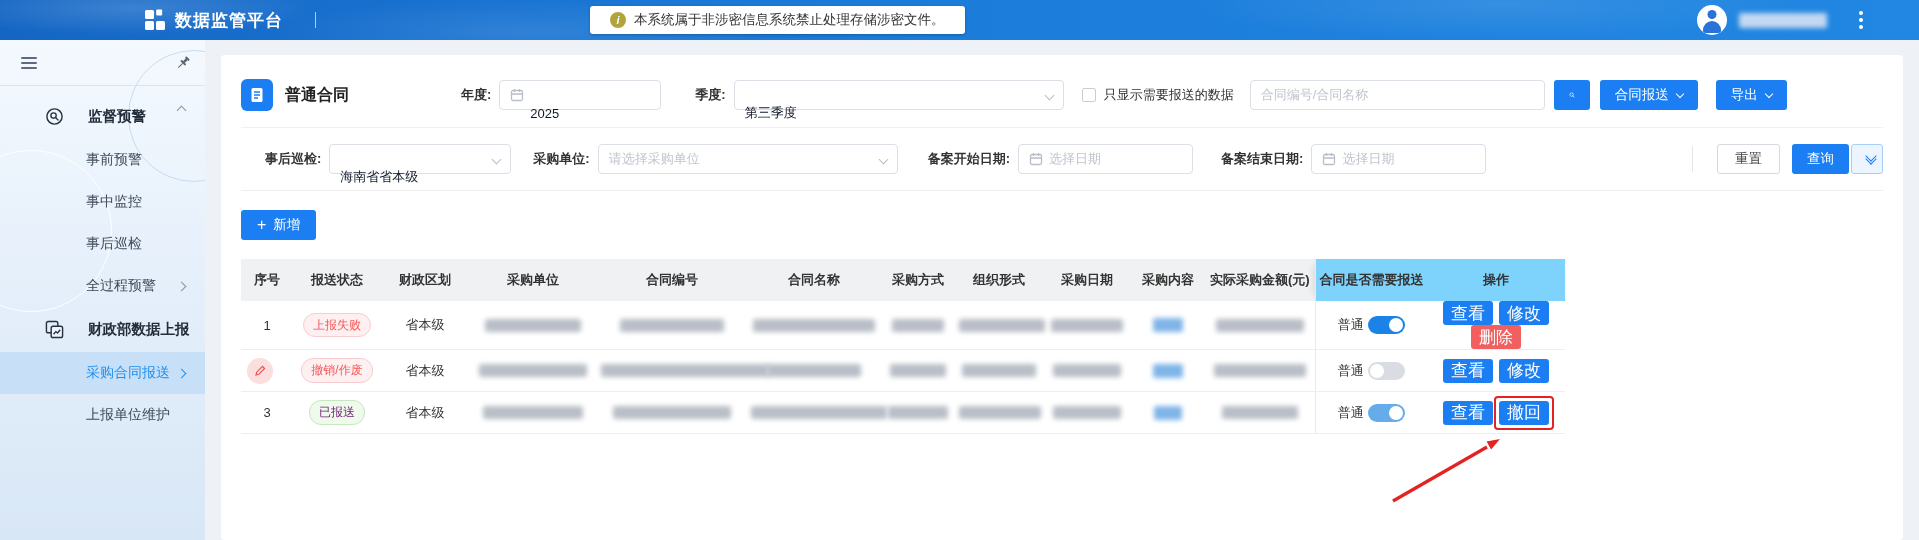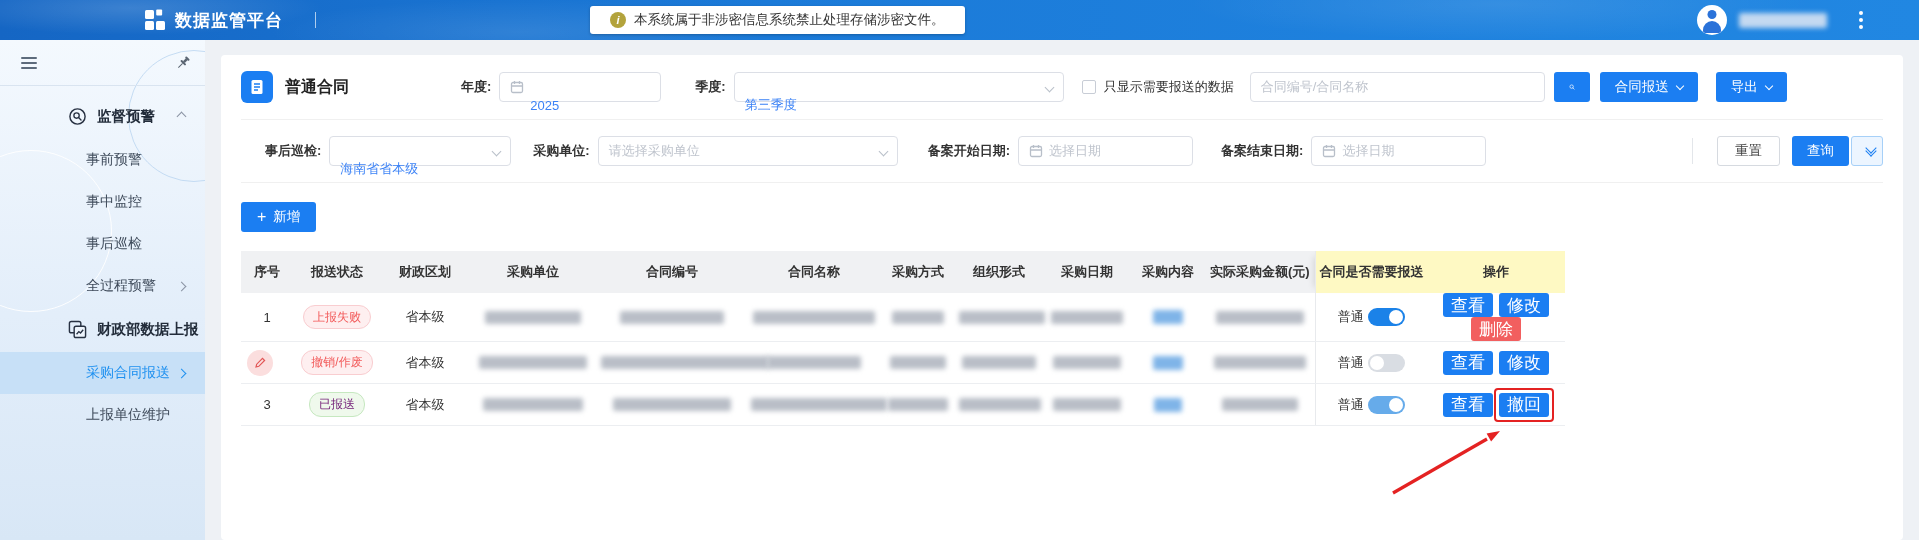--- a/index.html
+++ b/index.html
@@ -42,50 +42,50 @@
   .sidebar::before { content:''; position:absolute; width:160px; height:160px; border-radius:50%;
     border:1px solid rgba(255,255,255,.9); left:-50px; top:110px; }
   .sidebar::after { content:''; position:absolute; width:130px; height:130px; border-radius:50%;
     border:1px solid rgba(185,212,240,.8); right:-55px; top:10px; }
   .side-top { height:46px; display:flex; align-items:center; justify-content:space-between;
     padding:0 14px 0 18px; border-bottom:1px solid #d9e4f0; position:relative; z-index:1; }
   .burger { display:flex; flex-direction:column; gap:3px; cursor:pointer; padding:3px; }
   .burger i { width:16px; height:2px; background:#5d6b7c; border-radius:1px; }
   .pin { cursor:pointer; display:flex; }
   #side-nav { position:relative; z-index:1; padding-top:8px; }
-  .side-group { display:flex; align-items:center; gap:10px; padding:13px 20px 13px 68px; cursor:pointer; }
+  .side-group { display:flex; gap:24px; padding:13px 20px 13px 45px; cursor:pointer; }
   .side-ico { width:19px; height:19px; display:flex; flex-shrink:0; }
   .side-ico svg { width:19px; height:19px; }
   .side-glabel { font-size:14.5px; font-weight:700; color:#222c3a; white-space:nowrap; }
   .side-item { display:flex; align-items:center; padding:12px 20px 12px 86px; font-size:14px;
     color:#3e4a5a; cursor:pointer; white-space:nowrap; }
   .side-item.active { background:#c7e0f7; color:#1e90f0; }
   .side-item.active .chev { border-color:#1e90f0; }
   .chev { width:7px; height:7px; border-right:1.6px solid #8a93a3; border-bottom:1.6px solid #8a93a3;
     display:inline-block; flex-shrink:0; }
   .chev.up { transform:rotate(-135deg); }
   .chev.down { transform:rotate(45deg); }
   .chev.right { transform:rotate(-45deg); }
   .side-group .chev, .side-item .chev { margin-left:auto; }
   
   .main { flex:1; padding:15px 16px 0; min-width:0; }
-  .card { background:#fff; height:485px; border-radius:4px; padding:0 20px; position:relative; }
+  .card { background:#fff; height:485px; border-radius:4px; padding:8px 20px; position:relative; }
   .hr { border-top:1px solid #f0f0f0; }
   .row-a { height:64px; display:flex; align-items:center; }
   .row-b { height:62px; display:flex; align-items:center; }
   .row-c { height:68px; display:flex; align-items:center; }
   .doc-ico { width:32px; height:32px; border-radius:6px; background:#1b7ef2; display:flex;
     align-items:center; justify-content:center; flex-shrink:0; }
   .page-title { font-size:16px; font-weight:700; margin-left:12px; color:#222; white-space:nowrap; }
   .fgroup { display:flex; align-items:center; flex-shrink:0; }
   .flabel { font-weight:700; color:#333; margin-right:8px; white-space:nowrap; }
   .input { height:30px; border:1px solid #dcdfe6; border-radius:4px; display:flex; align-items:center;
     padding:0 10px; gap:6px; background:#fff; cursor:pointer; }
   .input .ph { color:#bfc4cd; white-space:nowrap; }
-  .input .val { color:#3b82f6; white-space:nowrap;margin-top:36px; }
+  .input .val { color:#0f172a; white-space:nowrap;margin-top:36px; }
   .input .chev { margin-left:auto; border-color:#b8bfc9; }
   .w-year{width:162px} .w-quarter{width:330px} .w-search{width:295px}
   .w-region{width:182px} .w-unit{width:300px} .w-date{width:175px}
   .g-year{margin-left:112px} .g-quarter{margin-left:34px}
   .g-check{margin-left:18px; display:flex; align-items:center; gap:8px;}
   .g-search{margin-left:16px}
   .g-region{margin-left:24px} .g-unit{margin-left:22px} .g-date1{margin-left:30px} .g-date2{margin-left:28px}
   .checkbox { width:14px; height:14px; border:1px solid #c8cdd6; border-radius:2px; background:#fff; cursor:pointer; flex-shrink:0; }
   .cb-label { white-space:nowrap; }
   .btn { height:30px; border:none; border-radius:3px; font-size:13.5px; display:inline-flex;
@@ -101,21 +101,21 @@
   .dchev { display:flex; flex-direction:column; align-items:center; }
   .dchev .chev { border-color:#1b7ef2; width:8px; height:8px; }
   .dchev .chev + .chev { margin-top:-5px; }
   .btn.add { padding:0 16px; gap:7px; }
   .plus { font-size:16px; line-height:1; margin-top:-1px; }
   
   .table-zone { position:relative; }
   table.grid { border-collapse:collapse; table-layout:fixed; width:1324px; }
   th { height:42px; background:#f0f1f3; font-size:13px; font-weight:700; color:#333;
     white-space:nowrap; padding:0 4px; }
-  th.fixed { background:#fef9c3; }
+  th.fixed { background:#7dd3fc; }
   td { height:42px; border-bottom:1px solid #eceef1; text-align:center; font-size:13px;
     color:#333; padding:0 4px; position:relative; }
   .fixed-start { border-left:1px solid #e8eaed; box-shadow:-7px 0 7px -6px rgba(0,0,0,.12); }
   .pill { display:inline-block; padding:3px 9px; border-radius:12px; font-size:12px; line-height:1.4; white-space:nowrap; }
   .pill.danger { color:#f25a5a; background:#feeff0; border:1px solid #f9cdd0; }
   .pill.success { color:#701a75; background:#eff9ec; border:1px solid #c6e8c0; }
   .blur { height:13px; border-radius:2px; background:#b9bec7; filter:blur(2.5px); margin:0 auto; }
   .blur.blue { background:#7fb4e8; height:14px; }
   .pen { position:absolute; left:6px; top:50%; transform:translateY(-50%); width:26px; height:26px;
     border-radius:50%; background:#fbdede; display:flex; align-items:center; justify-content:center; }

